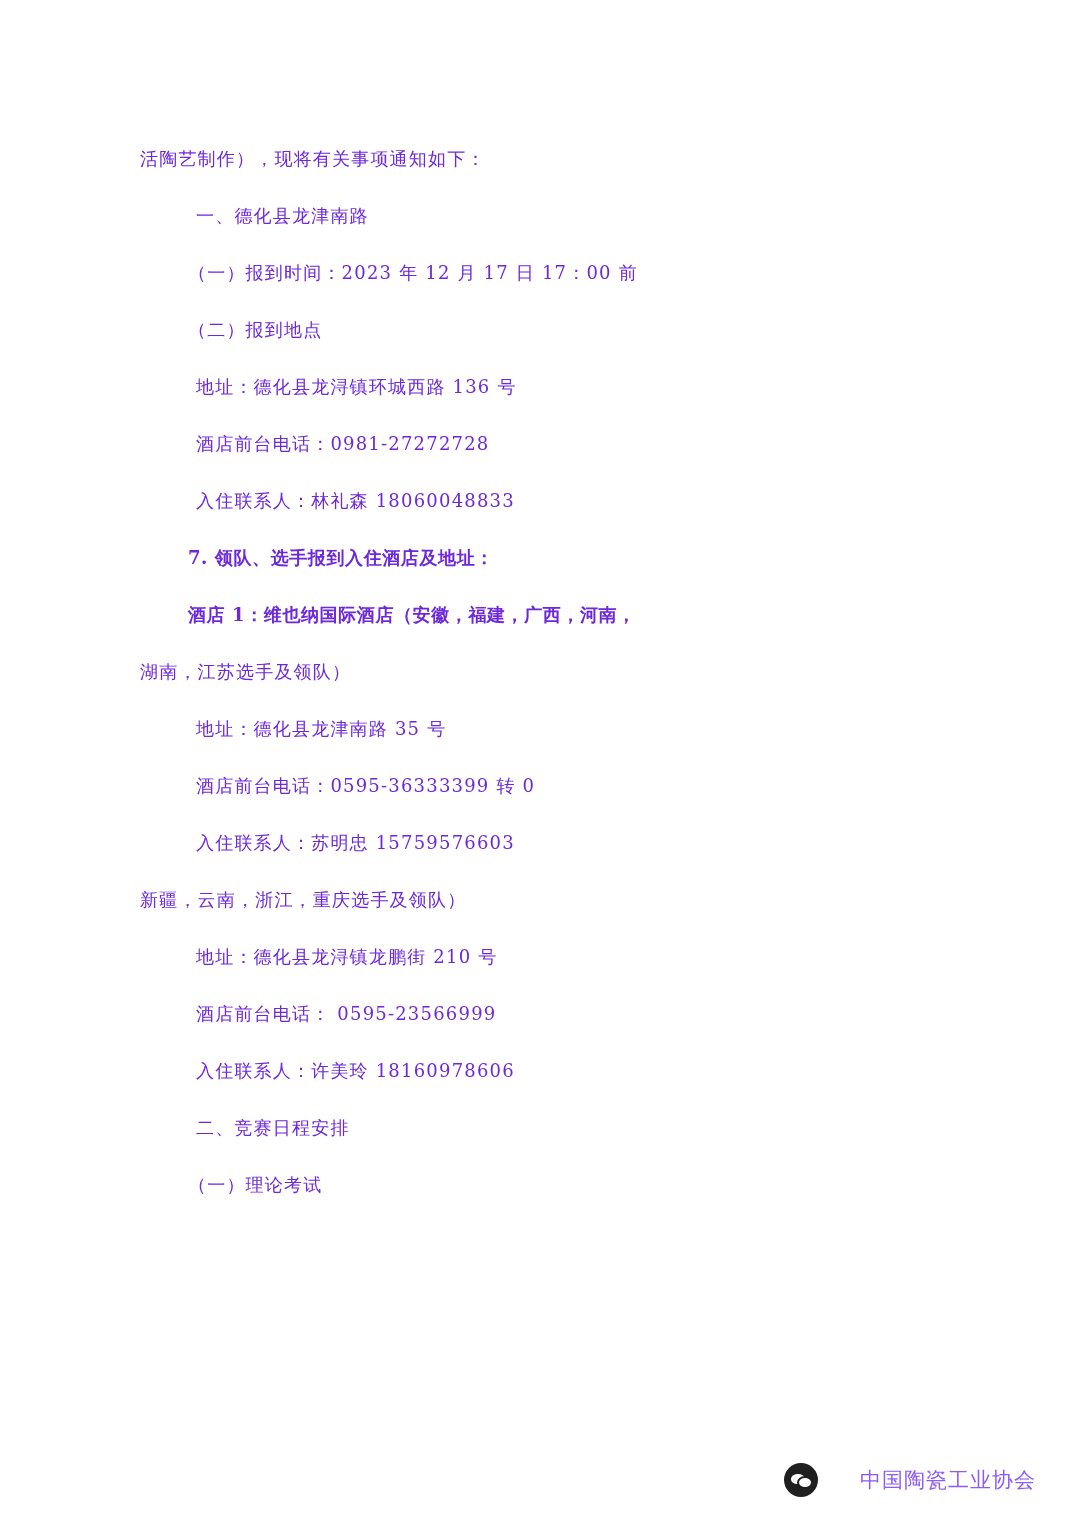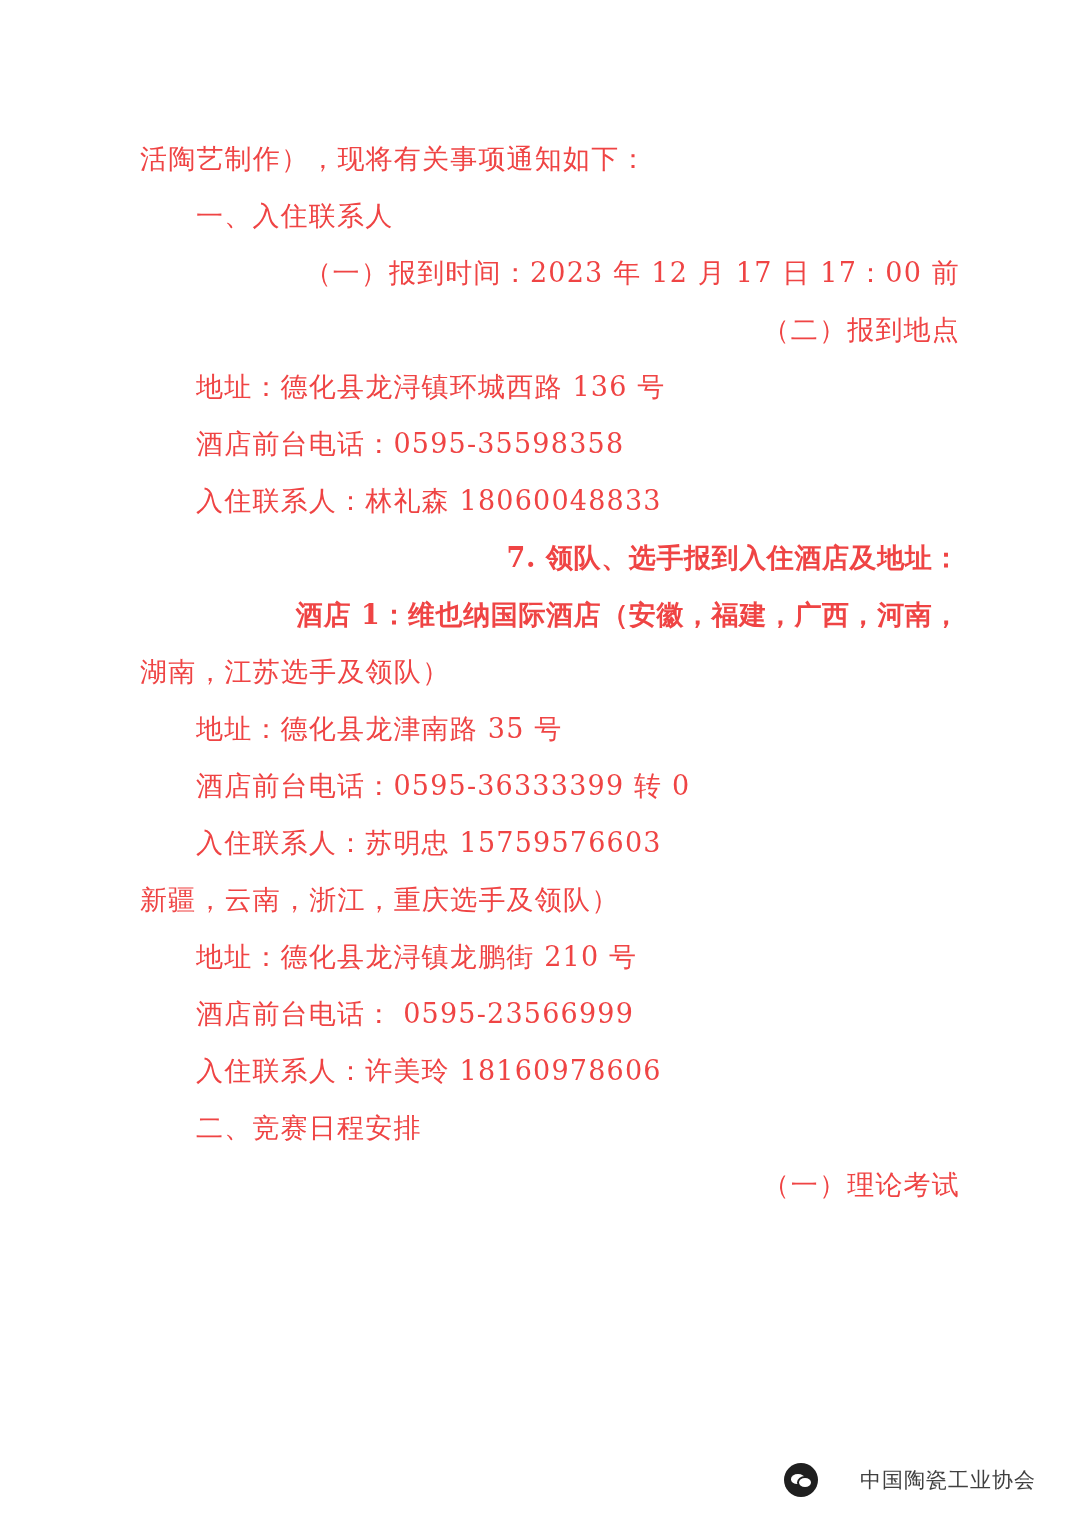--- a/index.html
+++ b/index.html
@@ -15,32 +15,31 @@
     position: relative;
     overflow: hidden;
   }
   .page {
     position: absolute;
     inset: 0;
     padding: 130px 120px 0 140px;
     box-sizing: border-box;
   }
   .line {
-    font-size: 27px;
+    font-size: 18px;
     line-height: 57px;
     letter-spacing: 1.2px;
     white-space: pre;
-    color: #ef4444;
+    color: #6d28d9;
   }
   .indent {
     padding-left: 56px;
   }
   .indent-sm {
     padding-left: 48px;
-    text-align: right;
   }
   .bold {
     font-weight: 700;
     letter-spacing: 0.6px;
   }
   .footer {
     position: absolute;
     right: 44px;
     bottom: 30px;
     display: flex;
@@ -71,37 +70,37 @@
     left: 15px;
     top: 15px;
     width: 12px;
     height: 9px;
     background: #ffffff;
     border-radius: 50%;
     box-shadow: 0 0 0 2px #1f1f1f;
   }
   .footer-text {
     font-size: 21px;
-    color: #404040;
+    color: #8b5cf6;
     letter-spacing: 1px;
     font-family: "DejaVu Sans", "Liberation Sans", sans-serif;
     margin-left: 32px;
   }
 </style>
 </head>
 <body>
 
 <div class="page">
   <div>
     <div class="line">活陶艺制作），现将有关事项通知如下：</div>
-    <div class="line indent">一、入住联系人</div>
+    <div class="line indent">一、德化县龙津南路</div>
     <div class="line indent-sm">（一）报到时间：2023 年 12 月 17 日 17：00 前</div>
     <div class="line indent-sm">（二）报到地点</div>
     <div class="line indent">地址：德化县龙浔镇环城西路 136 号</div>
-    <div class="line indent">酒店前台电话：0595-35598358</div>
+    <div class="line indent">酒店前台电话：0981-27272728</div>
     <div class="line indent">入住联系人：林礼森 18060048833</div>
     <div class="line indent-sm bold">7. 领队、选手报到入住酒店及地址：</div>
     <div class="line indent-sm bold">酒店 1：维也纳国际酒店（安徽，福建，广西，河南，</div>
     <div class="line">湖南，江苏选手及领队）</div>
     <div class="line indent">地址：德化县龙津南路 35 号</div>
     <div class="line indent">酒店前台电话：0595-36333399 转 0</div>
     <div class="line indent">入住联系人：苏明忠 15759576603</div>
     <div class="line">新疆，云南，浙江，重庆选手及领队）</div>
     <div class="line indent">地址：德化县龙浔镇龙鹏街 210 号</div>
     <div class="line indent">酒店前台电话： 0595-23566999</div>

